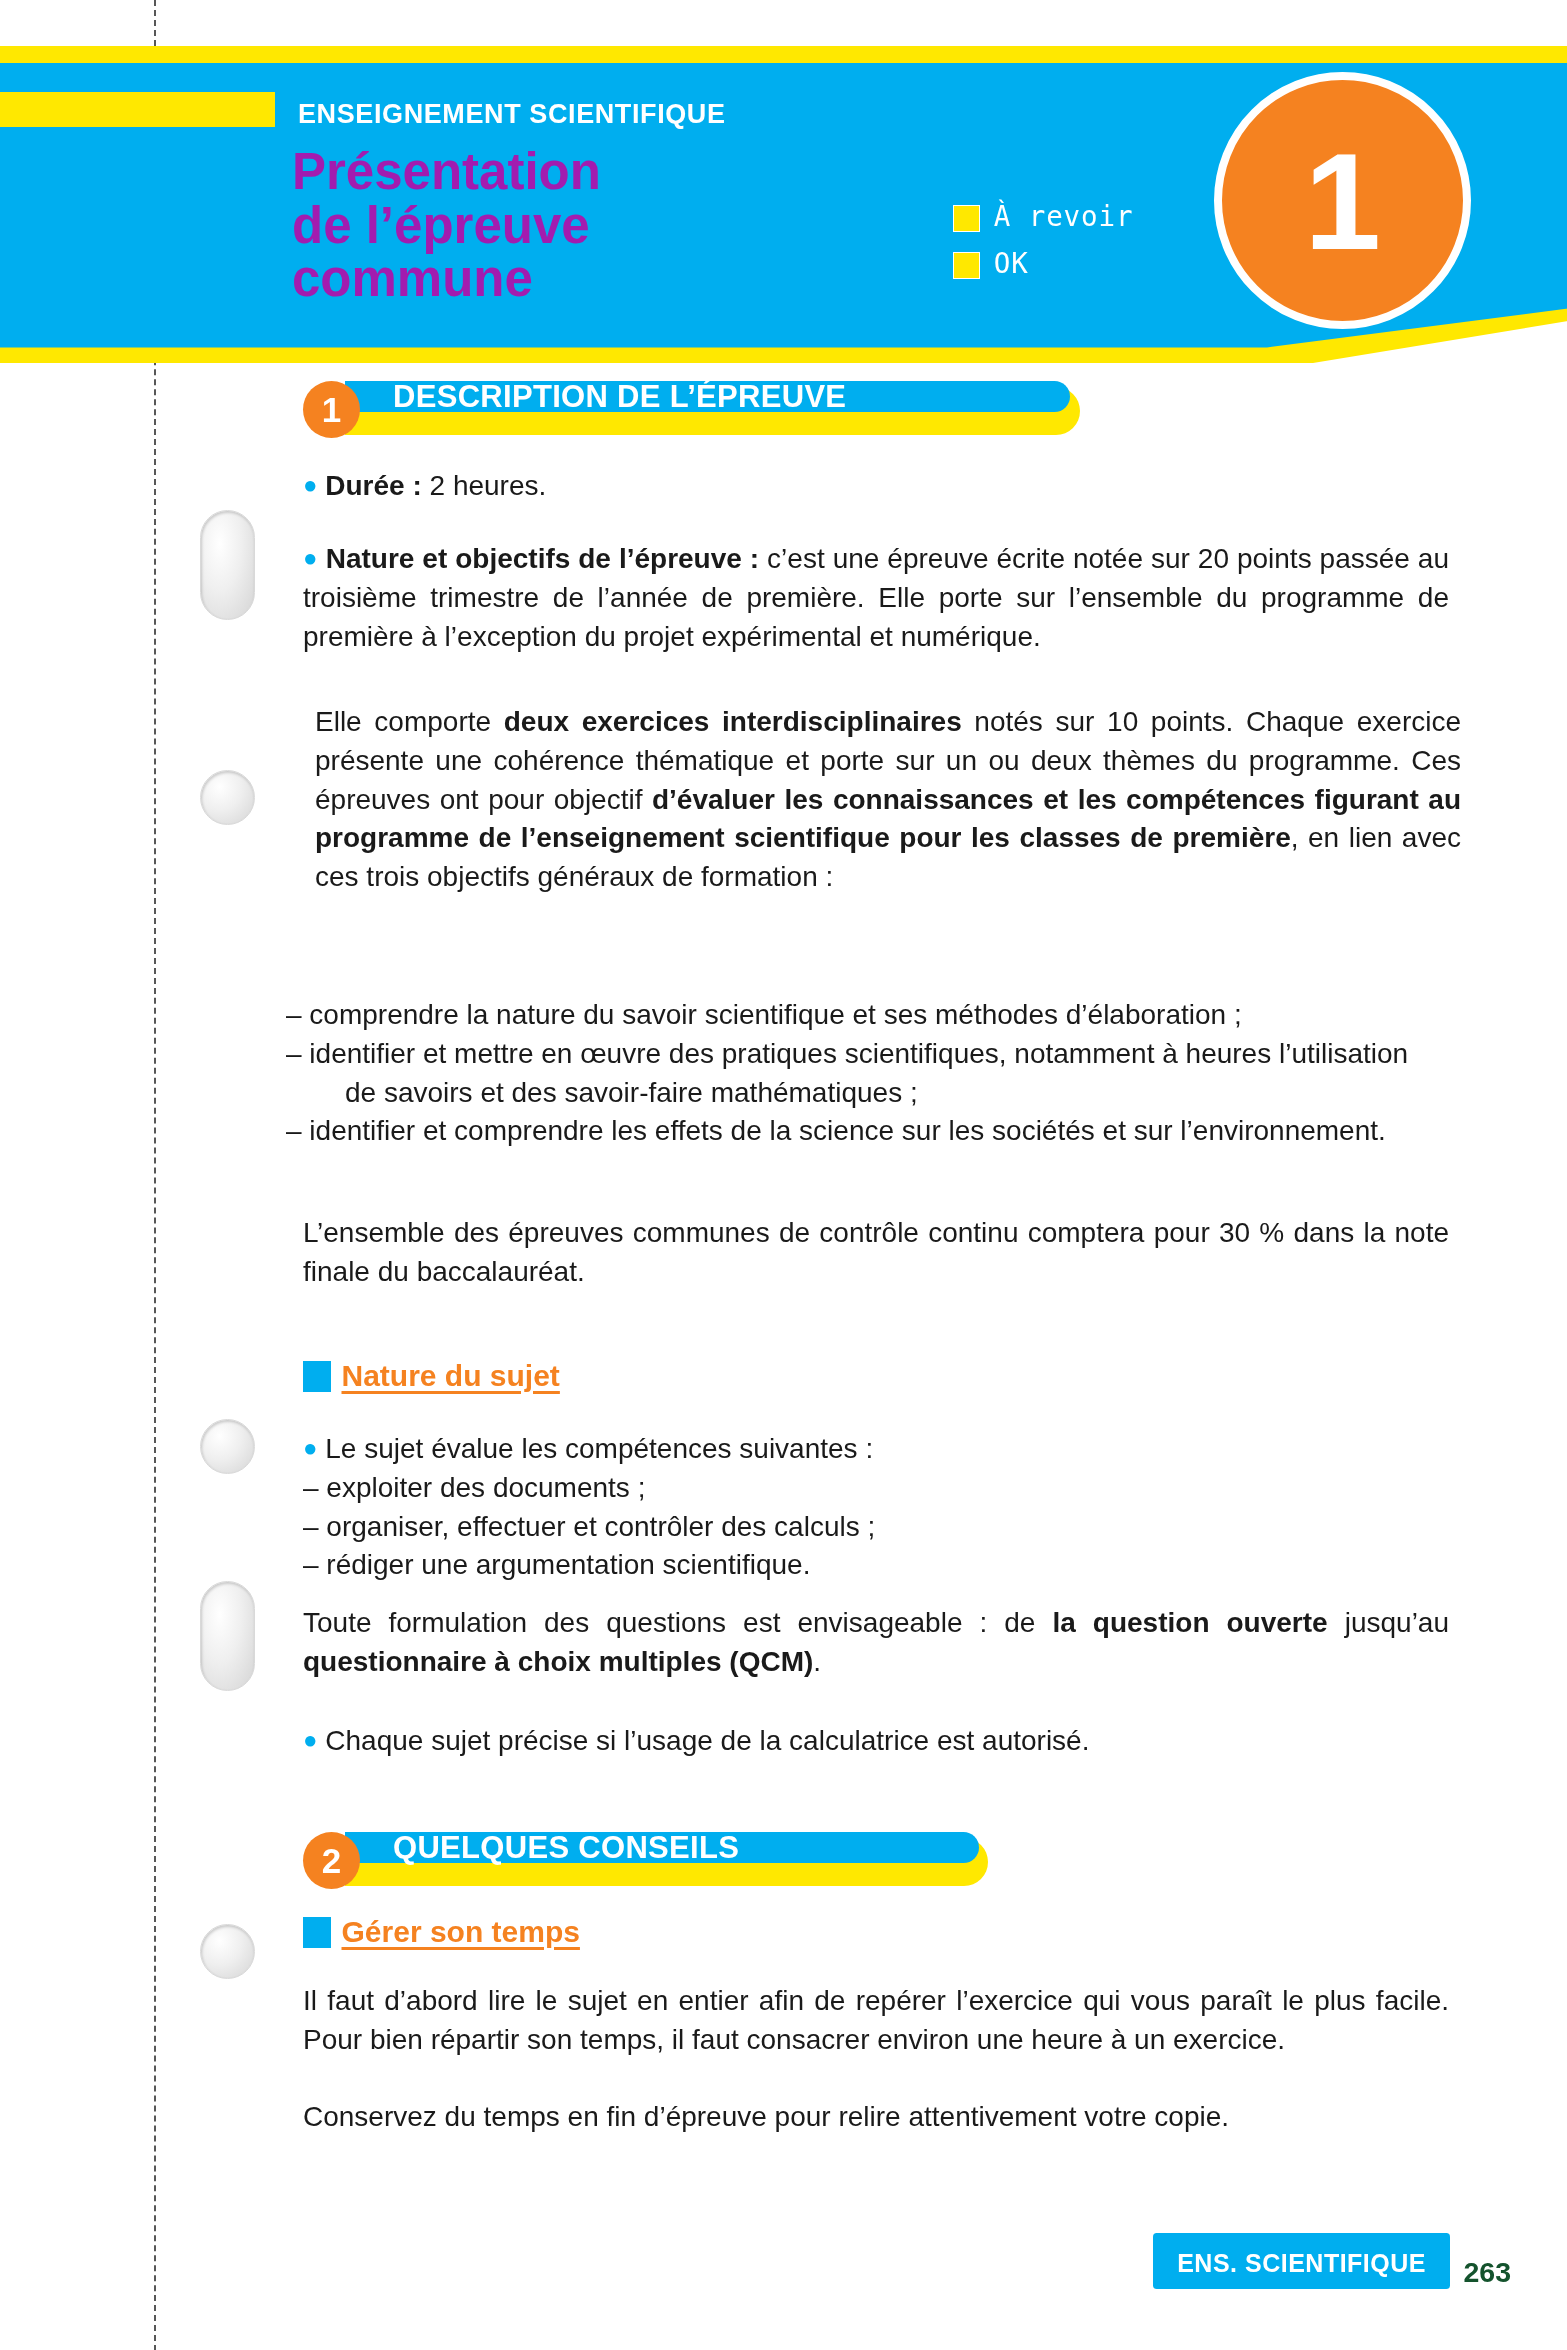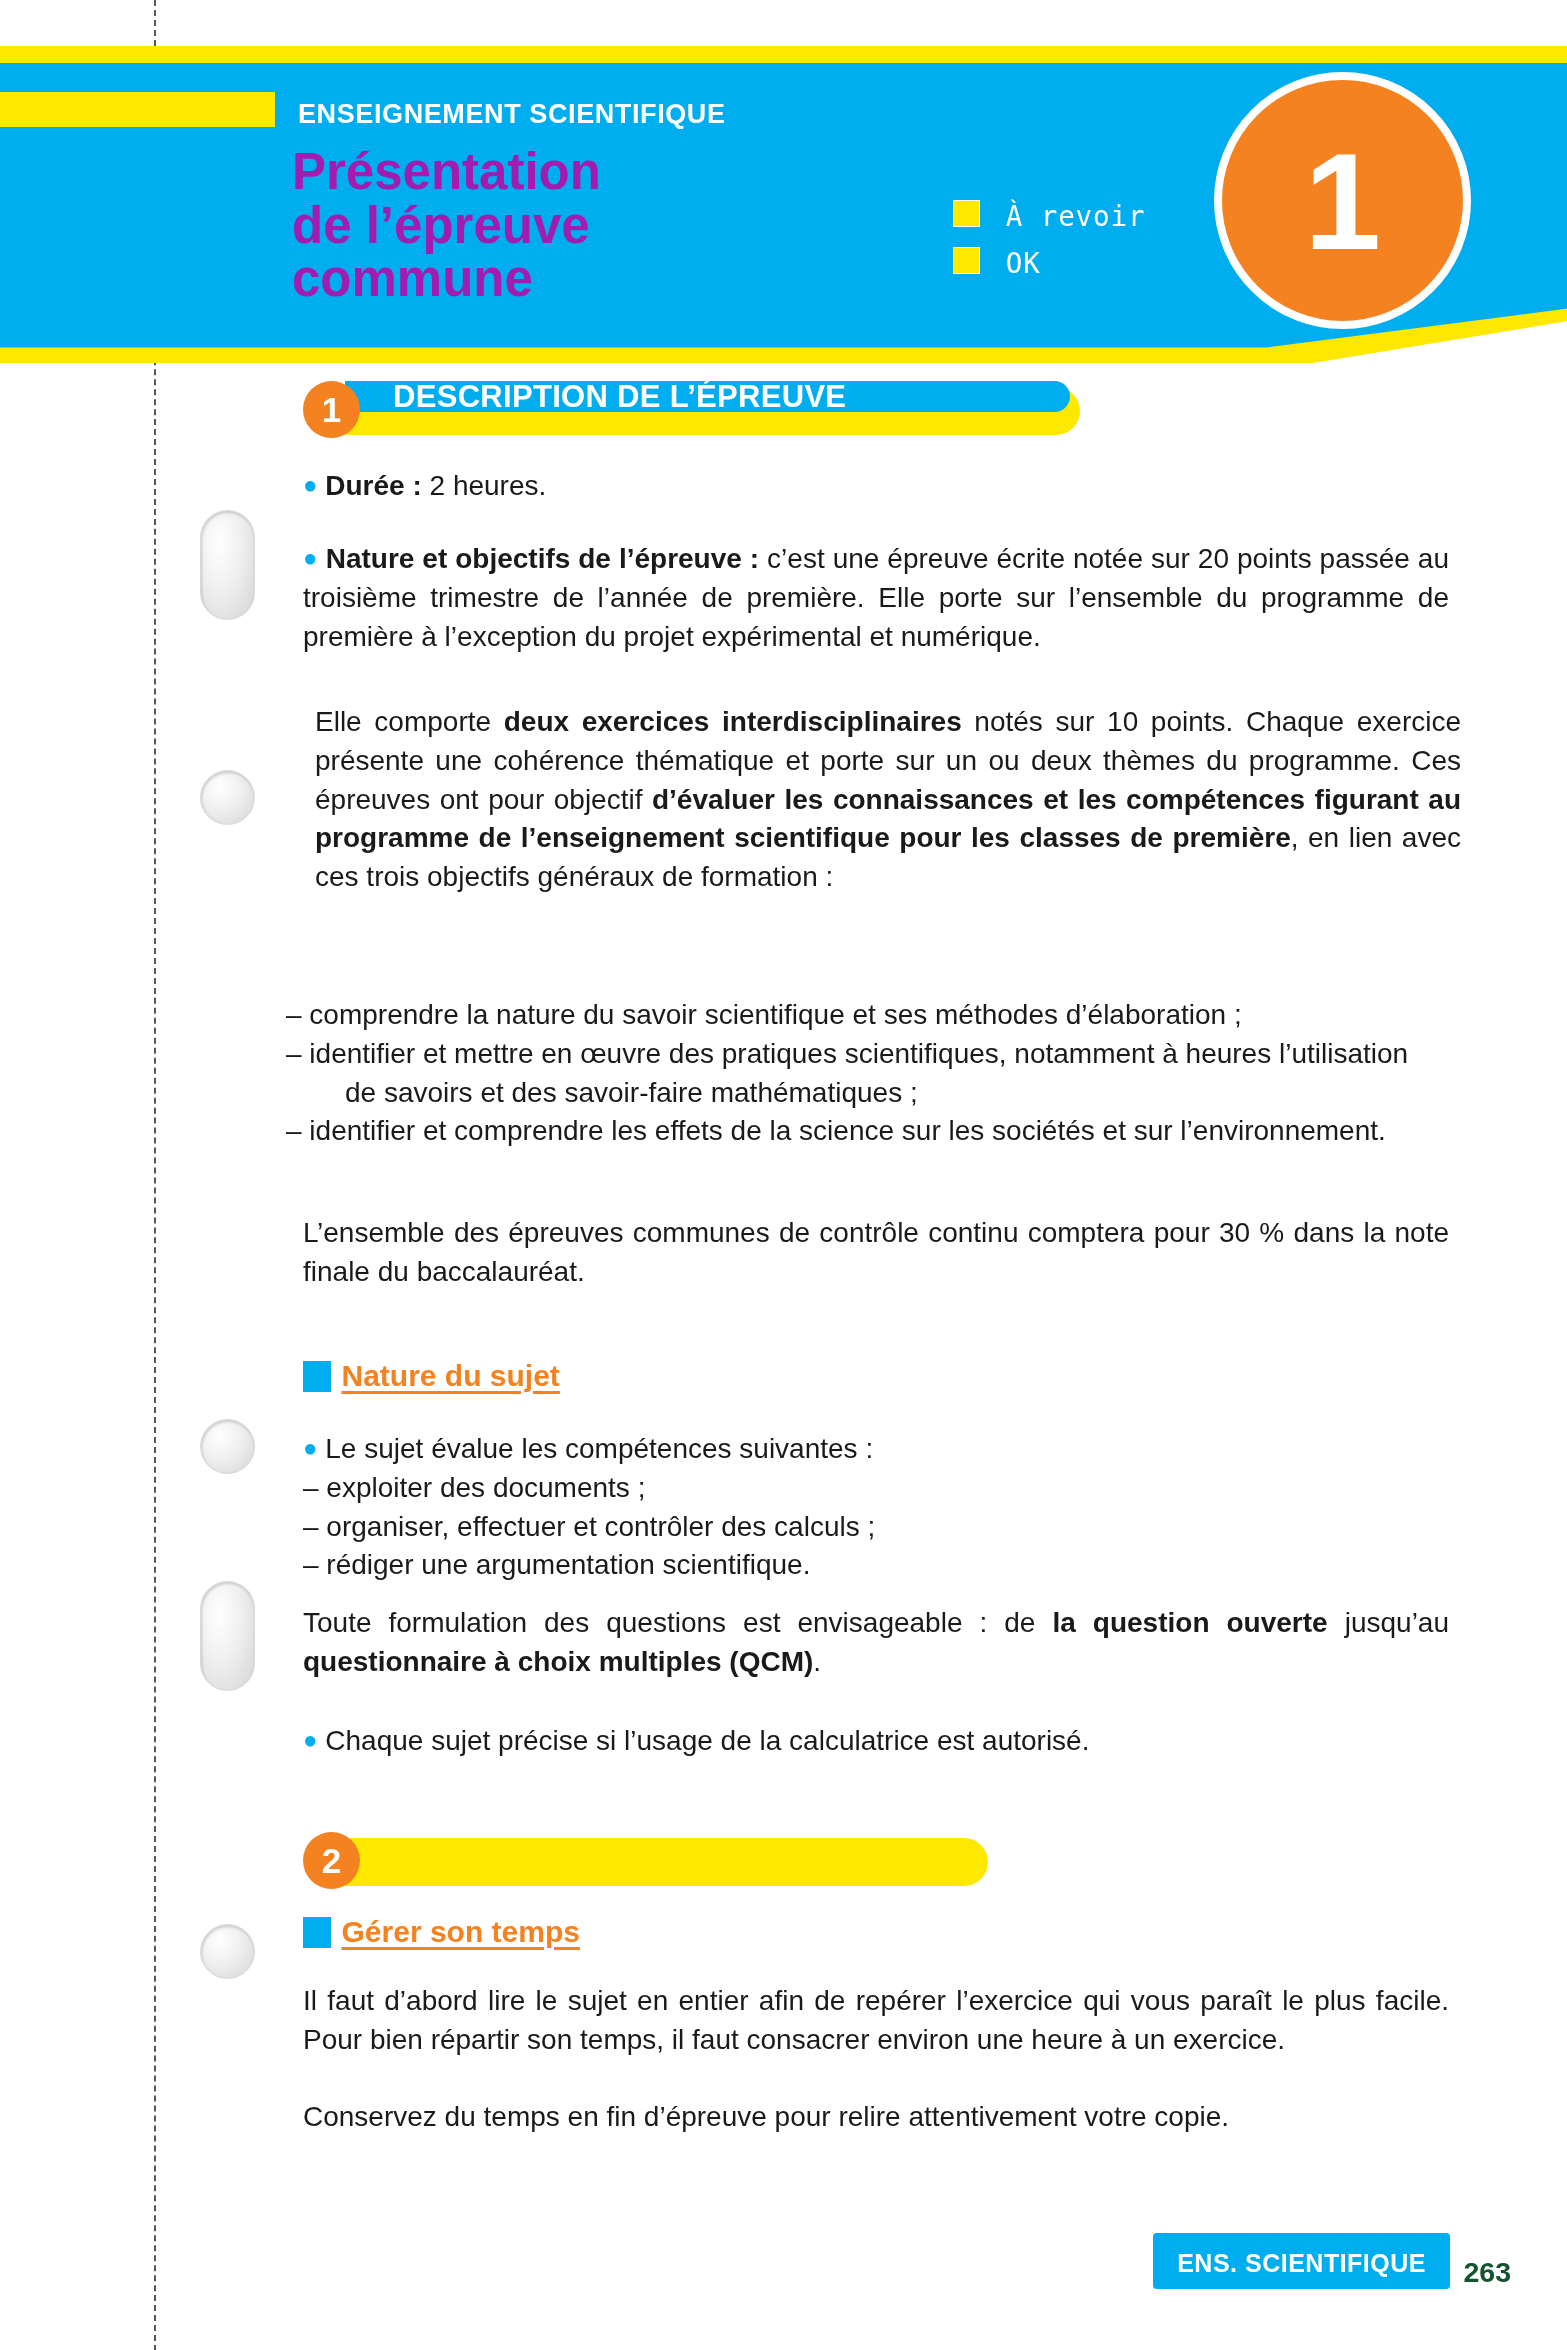--- a/index.html
+++ b/index.html
@@ -100,23 +100,22 @@
   .title div { white-space: nowrap; }
 
   
   .checks {
     position: absolute;
     left: 953px;
     top: 154px;
   }
   .check-row {
     display: flex;
-    align-items: flex-start;
+    align-items: flex-end;
     margin-bottom: 14.7px;
-    gap: 12px;
   }
   .check-box {
     width: 25px;
     height: 25px;
     background: #ffe800;
     border: 1.8px solid #ffffff;
     margin-right: 13.8px;
   }
   .check-label {
     font-size: 27.5px;
@@ -351,20 +350,23 @@
   <span>Toute formulation des questions est envisageable : de </span><b>la question ouverte</b><span> jusqu’au </span><b>questionnaire à choix multiples (QCM)</b><span>.</span>
 </div>
 
 <div class="para" style="left:303px; top:1722px; width:1146px;">
   <span class="bullet">●</span>
   <span>Chaque sujet précise si l’usage de la calculatrice est autorisé.</span>
 </div>
 
 <div class="section-head" style="left:303px; top:1832px; width:652px;">
   <div class="sec-bar-yellow" style="width:643px;"></div>
+  <div class="sec-bar-blue" style="width:634px;">
+    <span>QUELQUES CONSEILS</span>
+  </div>
   <div class="sec-num">2</div>
 </div>
 
 <div class="sub-head" style="left:303px; top:1915px;">
   <div class="sub-mark"></div>
   <span>Gérer son temps</span>
 </div>
 
 <div class="para" style="left:303px; top:1982px; width:1146px;">Il faut d’abord lire le sujet en entier afin de repérer l’exercice qui vous paraît le plus facile. Pour bien répartir son temps, il faut consacrer environ une heure à un exercice.</div>
 <div class="para" style="left:303px; top:2098px; width:1146px;">Conservez du temps en fin d’épreuve pour relire attentivement votre copie.</div>

